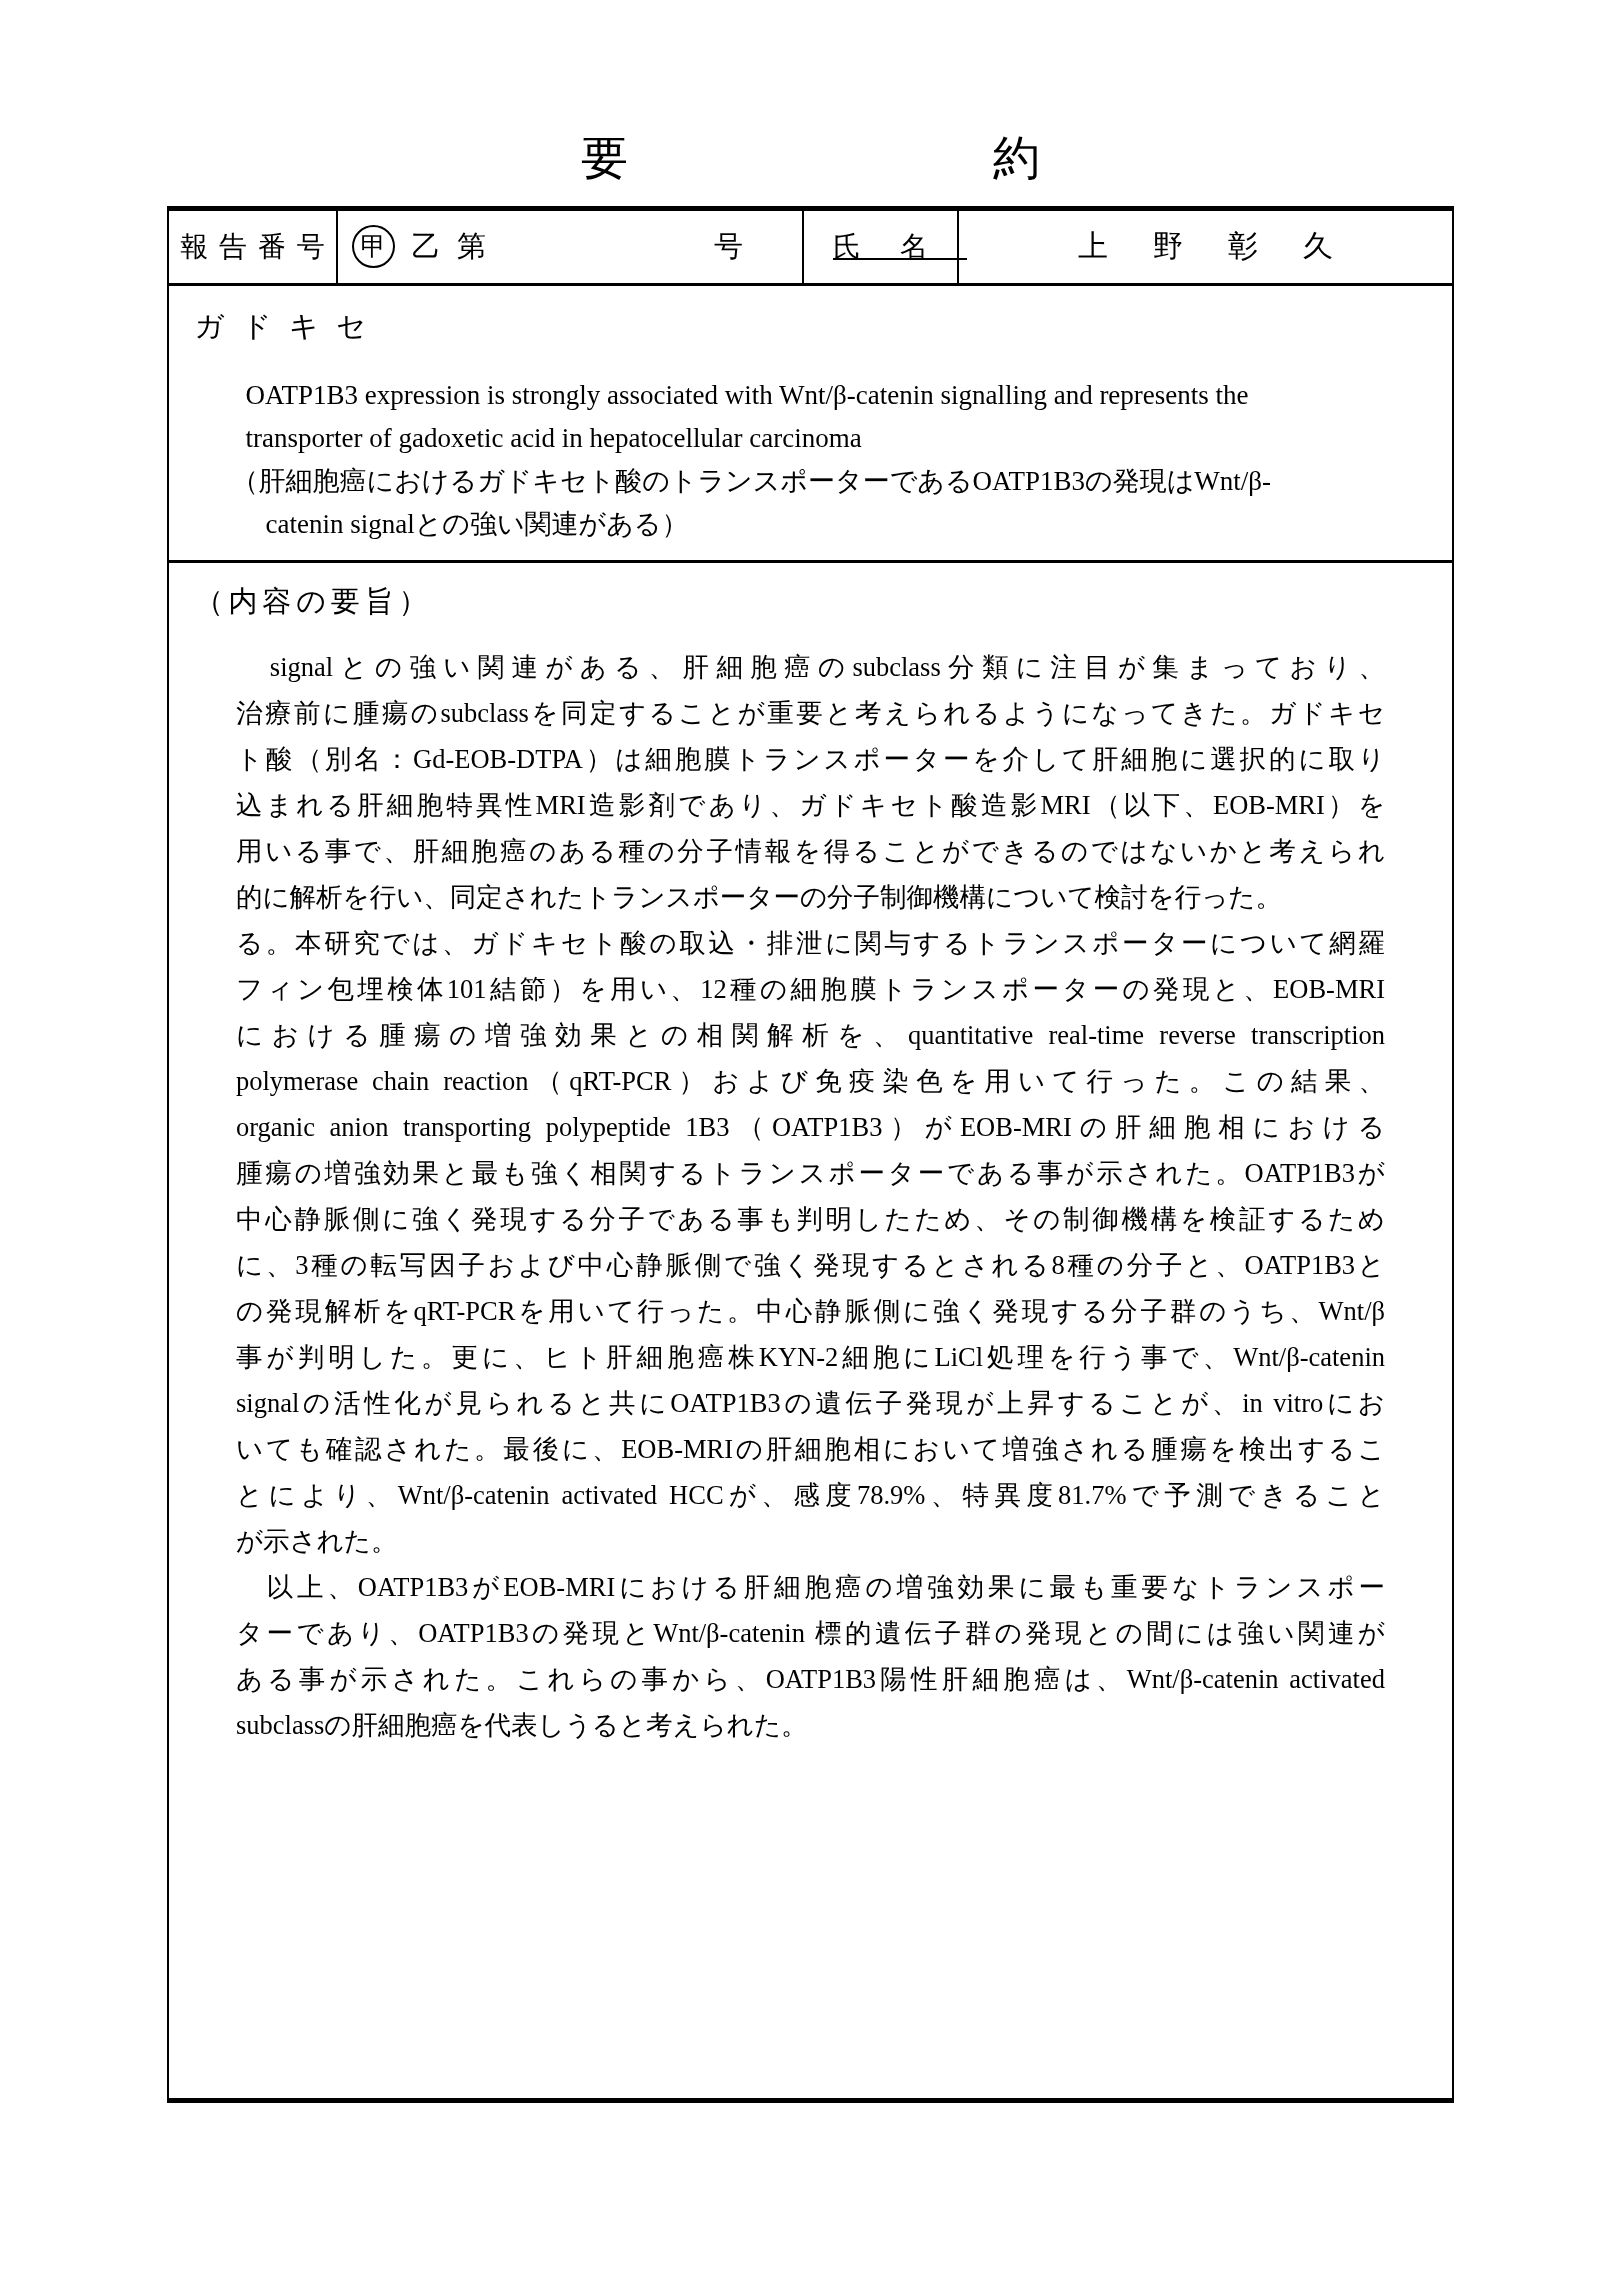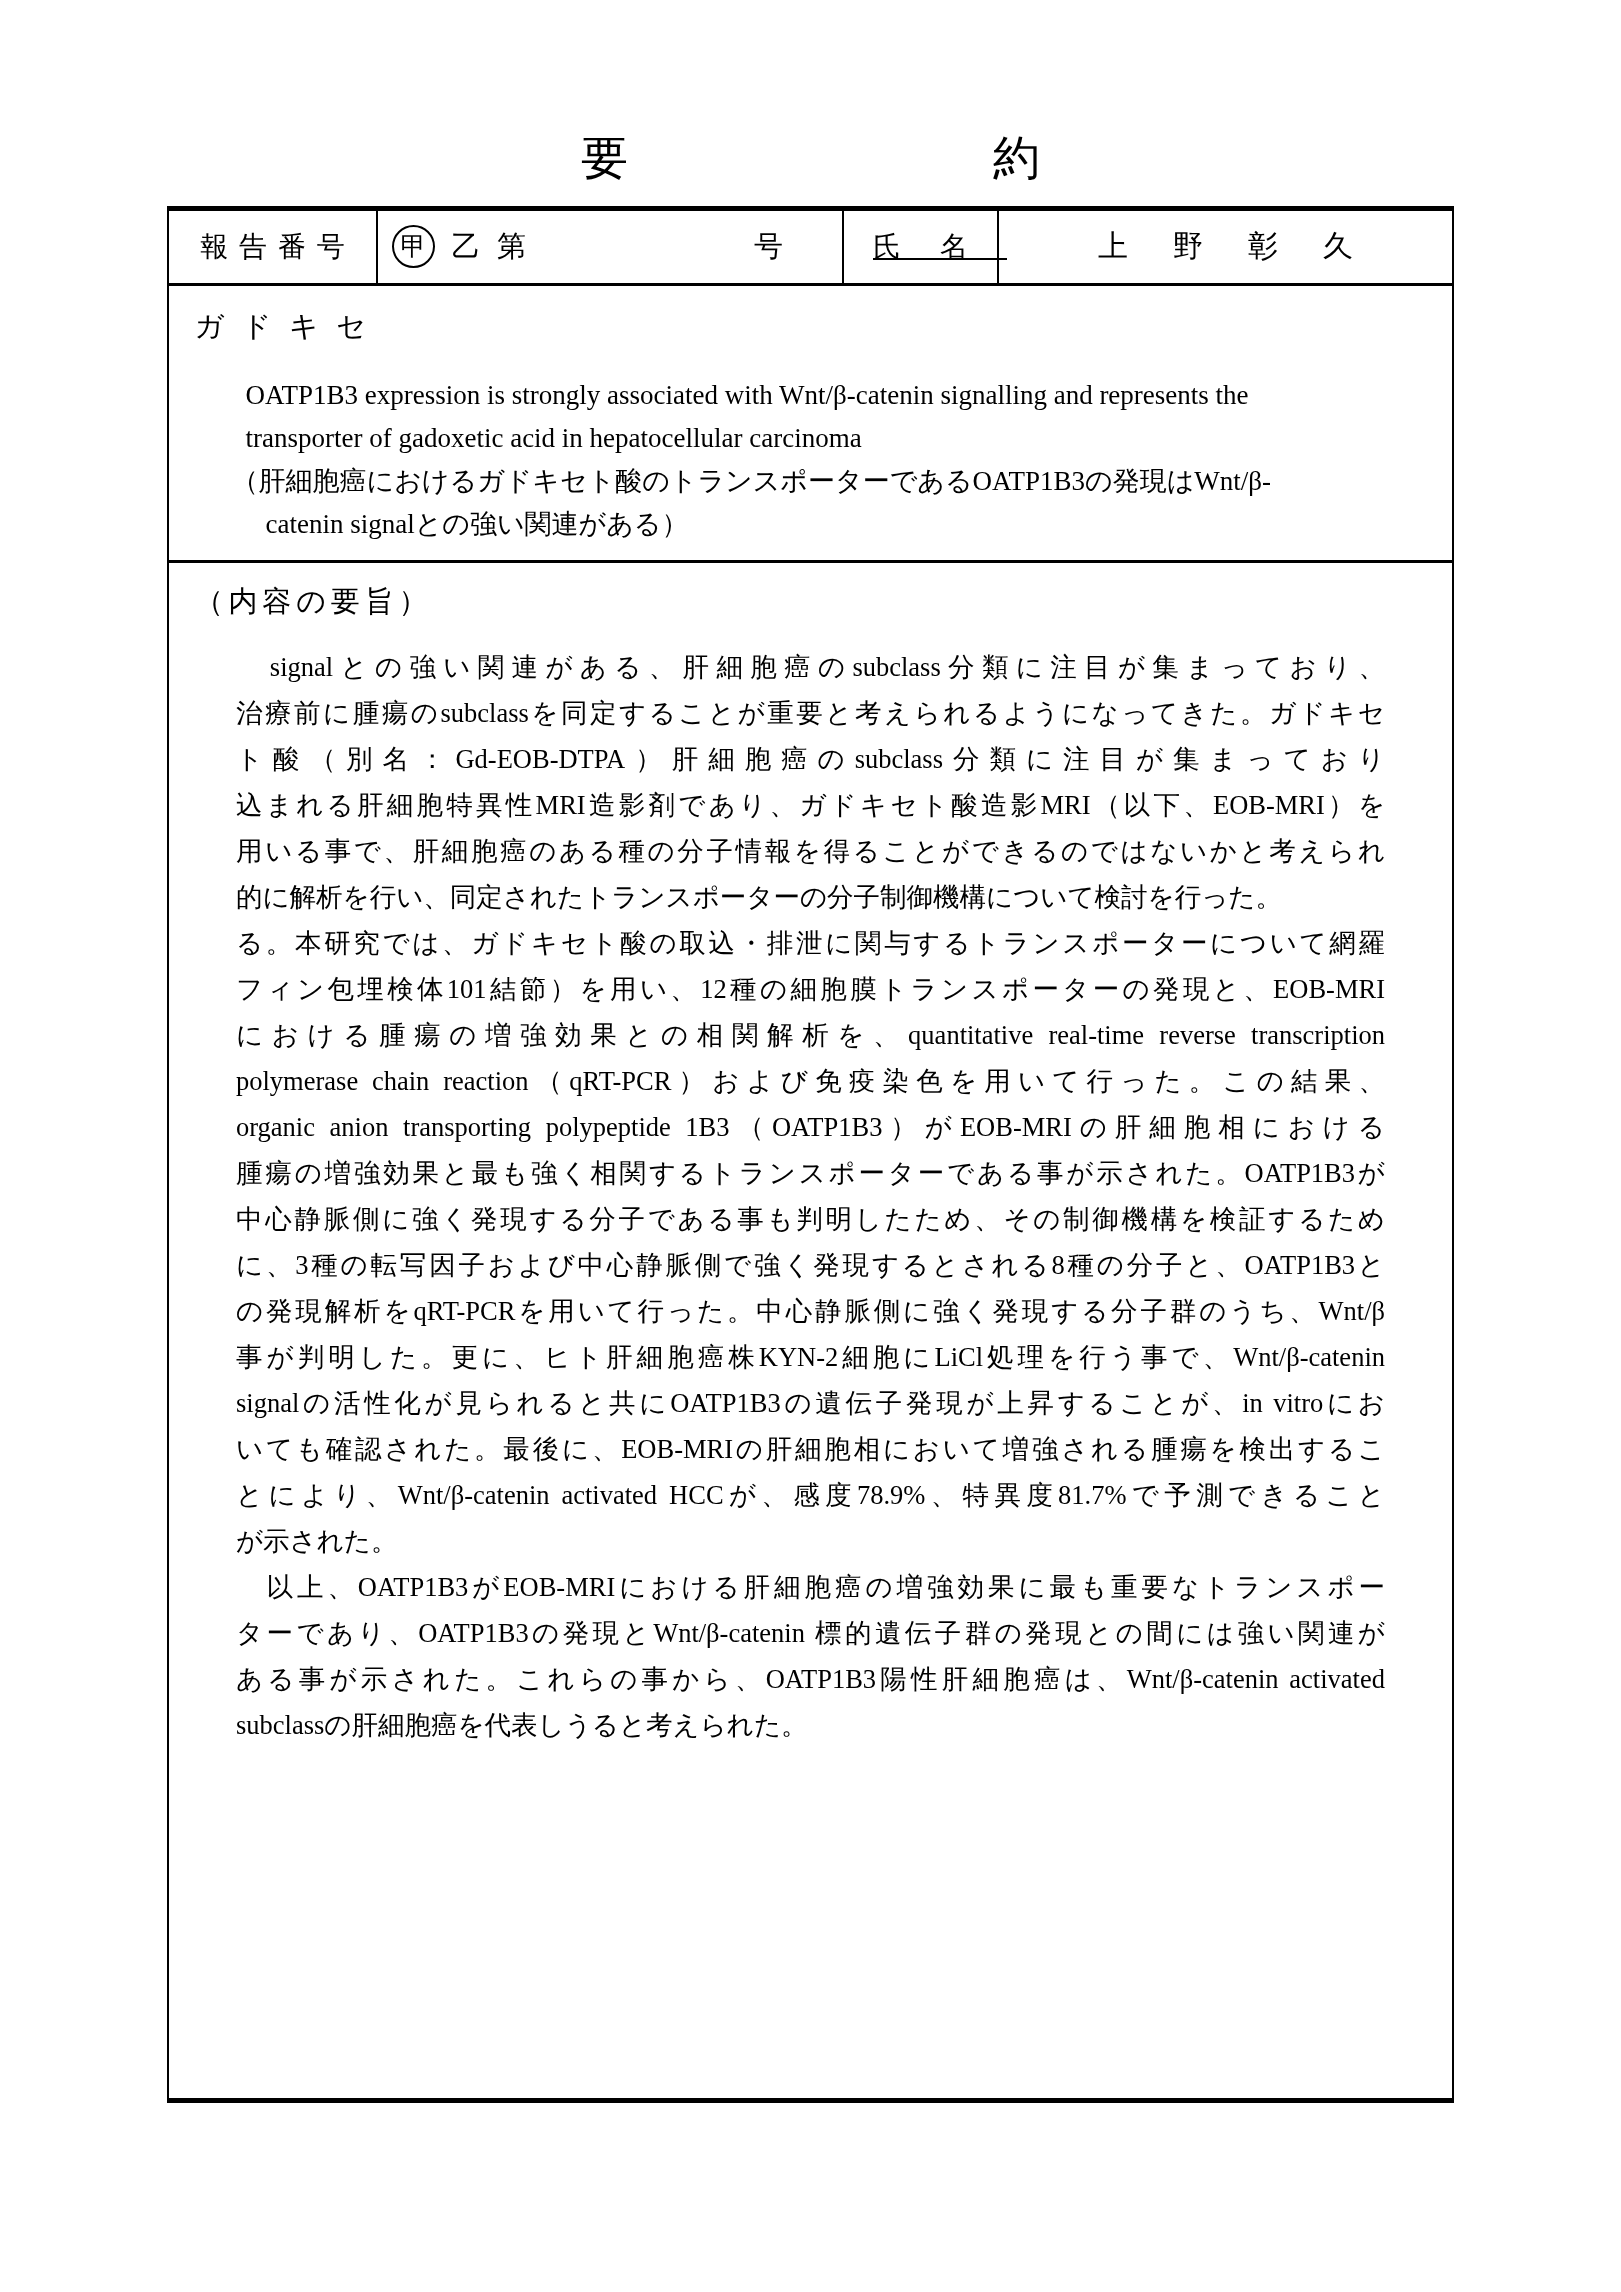--- a/index.html
+++ b/index.html
@@ -38,21 +38,21 @@
   
   .header-row {
     display: flex;
     height: 75px;
     border-bottom: 3.9px solid #000;
     align-items: stretch;
     font-family: "Liberation Sans", sans-serif;
   }
   .cell { display: flex; align-items: center; }
   .cell-report-label {
-    width: 209px;
+    width: 169px;
     border-right: 2px solid #000;
     justify-content: center;
     font-size: 28px;
   }
   .cell-report-label .spread { letter-spacing: 10.8px; margin-right: -10.8px; }
   .cell-report-no {
     width: 466px;
     border-right: 2px solid #000;
     padding: 0 59px 0 13.7px;
     gap: 16.7px;
@@ -165,21 +165,21 @@
           <div class="title-line tl-2">（肝細胞癌におけるガドキセト酸のトランスポーターであるOATP1B3の発現はWnt/β-</div>
           <div class="title-line tl-3">catenin signalとの強い関連がある）</div>
         </div>
     </div>
 
     <div class="summary-section">
       <div class="summary-heading">（内容の要旨）</div>
       <div class="summary-body">
           <div class="body-line">　signalとの強い関連がある、肝細胞癌のsubclass分類に注目が集まっており、</div>
           <div class="body-line">治療前に腫瘍のsubclassを同定することが重要と考えられるようになってきた。ガドキセ</div>
-          <div class="body-line">ト酸（別名：Gd-EOB-DTPA）肝細胞癌のsubclass分類に注目が集まっており</div>
+          <div class="body-line">ト酸（別名：Gd-EOB-DTPA）は細胞膜トランスポーターを介して肝細胞に選択的に取り</div>
           <div class="body-line">込まれる肝細胞特異性MRI造影剤であり、ガドキセト酸造影MRI（以下、EOB-MRI）を</div>
           <div class="body-line">用いる事で、肝細胞癌のある種の分子情報を得ることができるのではないかと考えられ</div>
           <div class="body-line para-end">的に解析を行い、同定されたトランスポーターの分子制御機構について検討を行った。</div>
           <div class="body-line">る。本研究では、ガドキセト酸の取込・排泄に関与するトランスポーターについて網羅</div>
           <div class="body-line">フィン包埋検体101結節）を用い、12種の細胞膜トランスポーターの発現と、EOB-MRI</div>
           <div class="body-line">における腫瘍の増強効果との相関解析を、quantitative real-time reverse transcription</div>
           <div class="body-line">polymerase chain reaction（qRT-PCR）および免疫染色を用いて行った。この結果、</div>
           <div class="body-line">organic anion transporting polypeptide 1B3（OATP1B3）がEOB-MRIの肝細胞相における</div>
           <div class="body-line">腫瘍の増強効果と最も強く相関するトランスポーターである事が示された。OATP1B3が</div>
           <div class="body-line">中心静脈側に強く発現する分子である事も判明したため、その制御機構を検証するため</div>

